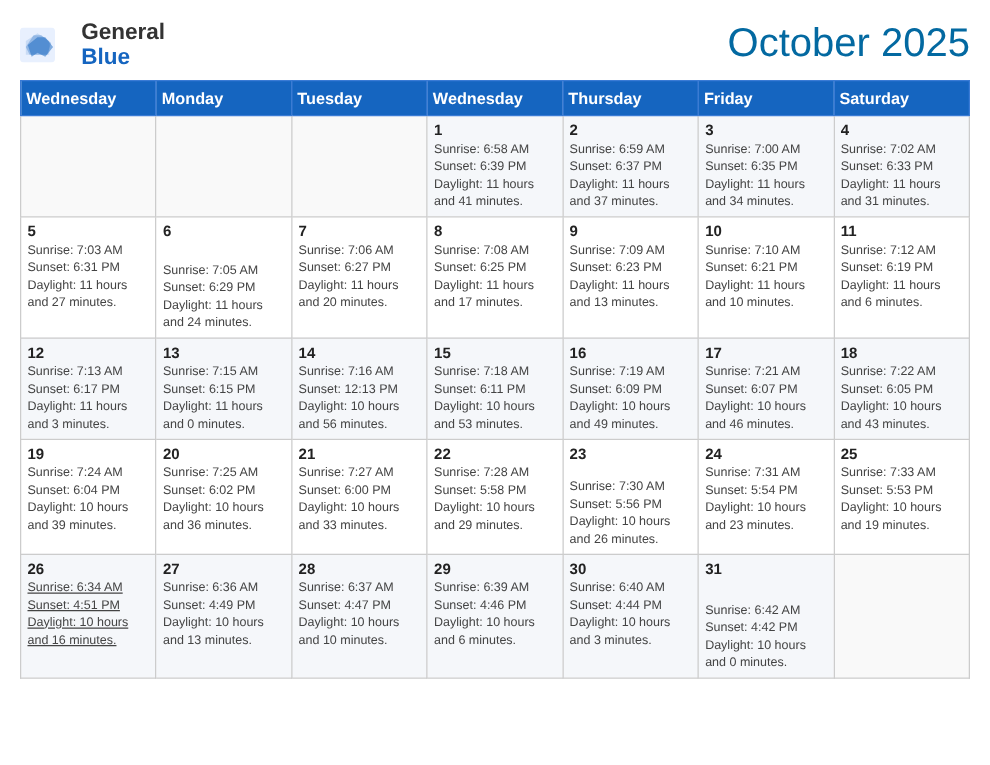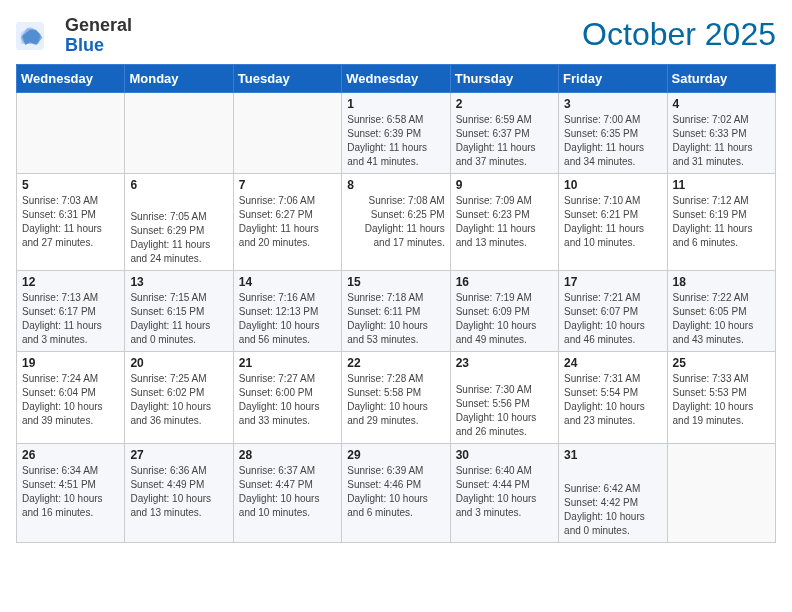--- a/index.html
+++ b/index.html
@@ -178,21 +178,21 @@
         </td>
         <td>
           <div class="day-number">7</div>
           <div class="day-info" style="white-space: pre-line;">Sunrise: 7:06 AM
 Sunset: 6:27 PM
 Daylight: 11 hours
 and 20 minutes.</div>
         </td>
         <td>
           <div class="day-number">8</div>
-          <div class="day-info" style="white-space: pre-line; text-align: right;">Sunrise: 7:08 AM
+          <div class="day-info" style="white-space: pre-line;">Sunrise: 7:08 AM
 Sunset: 6:25 PM
 Daylight: 11 hours
 and 17 minutes.</div>
         </td>
         <td>
           <div class="day-number">9</div>
           <div class="day-info" style="white-space: pre-line;">Sunrise: 7:09 AM
 Sunset: 6:23 PM
 Daylight: 11 hours
 and 13 minutes.</div>
@@ -310,21 +310,21 @@
           <div class="day-number">25</div>
           <div class="day-info" style="white-space: pre-line;">Sunrise: 7:33 AM
 Sunset: 5:53 PM
 Daylight: 10 hours
 and 19 minutes.</div>
         </td>
       </tr>
       <tr>
         <td>
           <div class="day-number">26</div>
-          <div class="day-info" style="white-space: pre-line;">Sunrise: 6:34 AM
+          <div class="day-info" style="white-space: pre-line; text-decoration: underline;">Sunrise: 6:34 AM
 Sunset: 4:51 PM
 Daylight: 10 hours
 and 16 minutes.</div>
         </td>
         <td>
           <div class="day-number">27</div>
           <div class="day-info" style="white-space: pre-line;">Sunrise: 6:36 AM
 Sunset: 4:49 PM
 Daylight: 10 hours
 and 13 minutes.</div>

